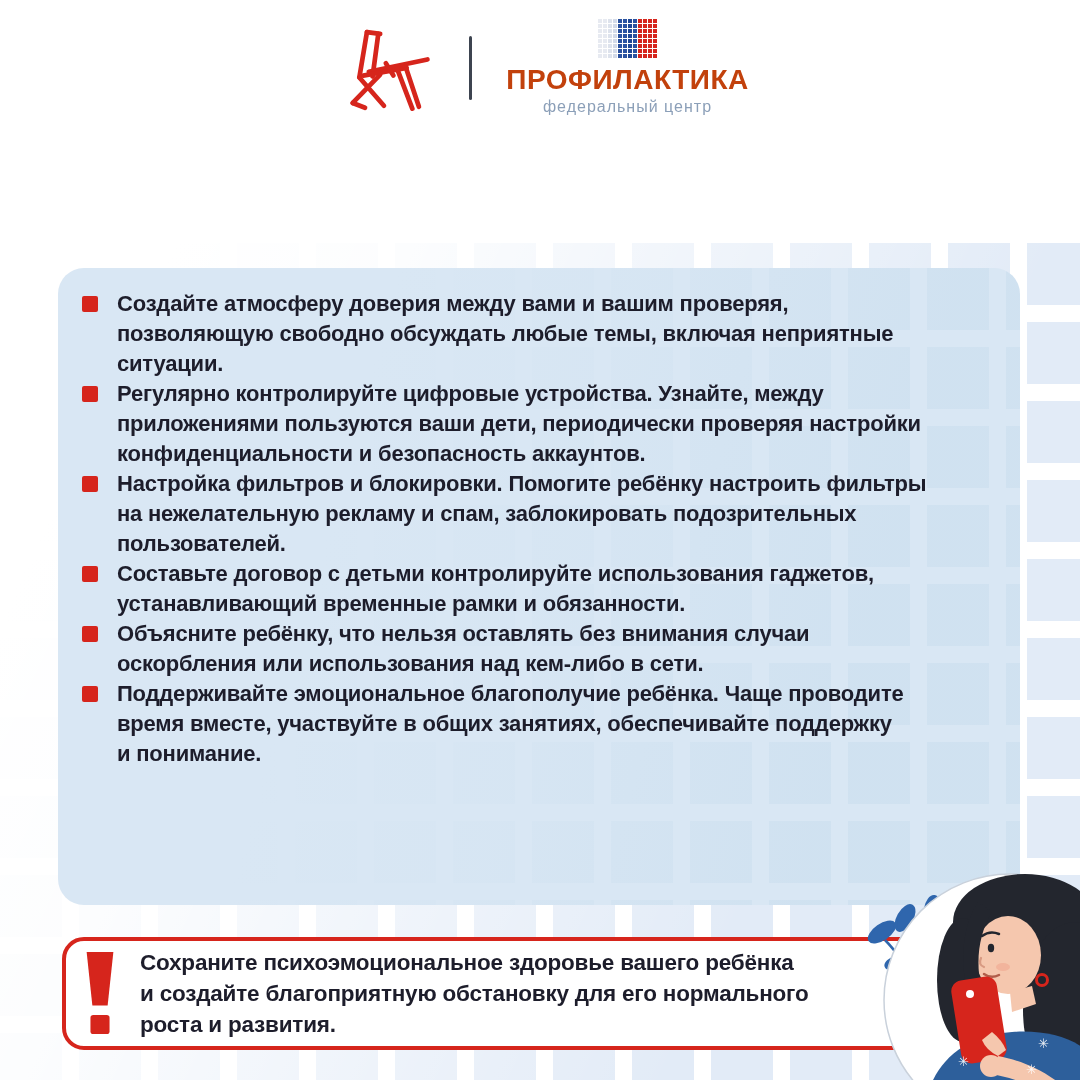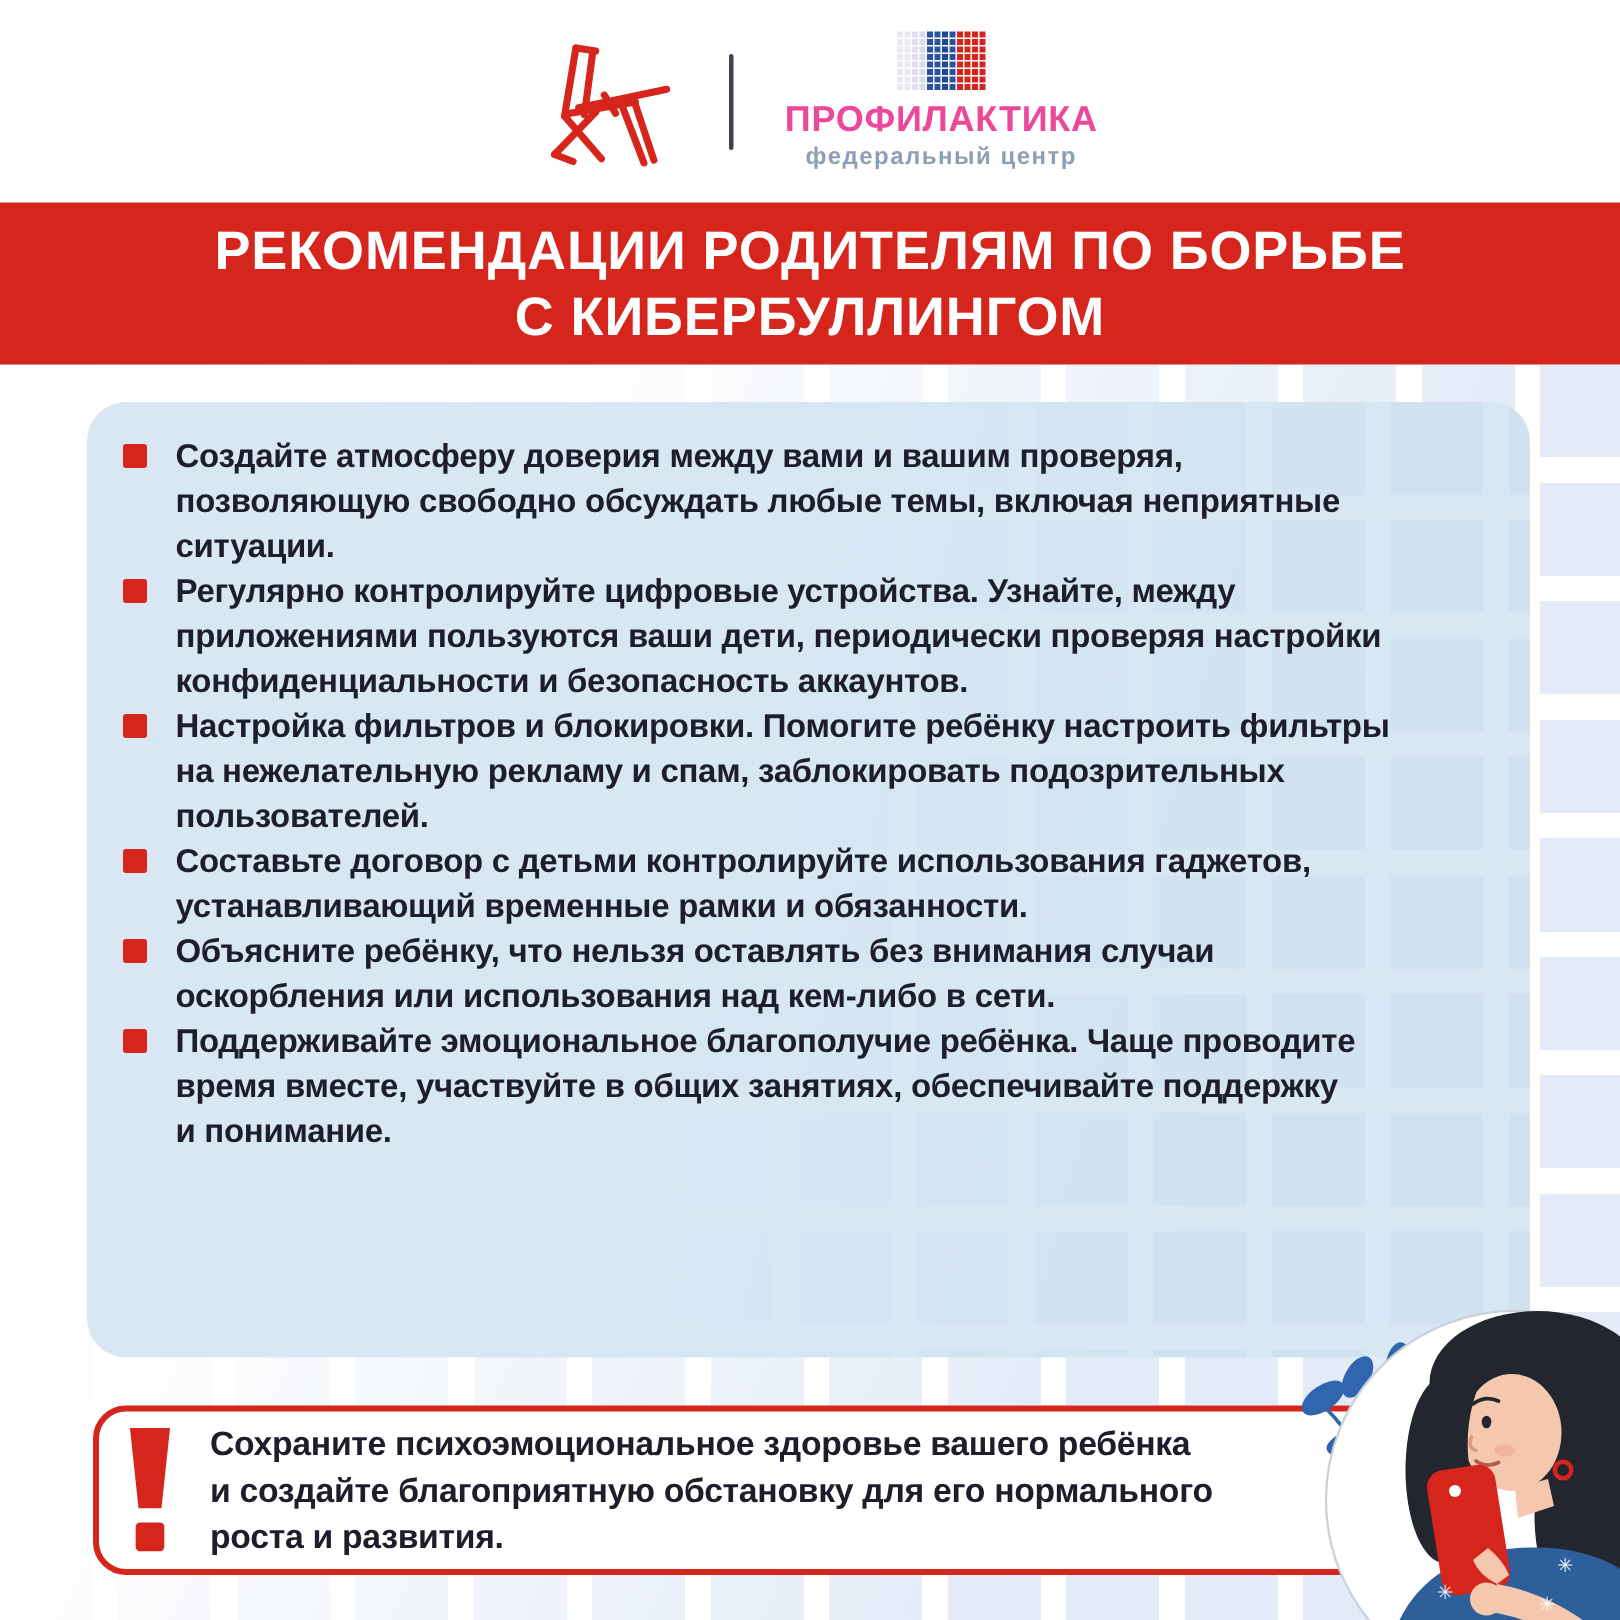--- a/index.html
+++ b/index.html
@@ -20,22 +20,22 @@
   
   .header {
     position:relative; height:135px; display:flex; align-items:center; justify-content:center;
     gap:34px; background:#ffffff;
   }
   .chair-logo { width:104px; height:86px; }
   .header-divider { width:3px; height:64px; background:#3d4450; border-radius:2px; }
   .brand-block { display:flex; flex-direction:column; align-items:center; }
   .logo-grid { display:grid; grid-template-columns:repeat(12, 4px); gap:1px; margin-bottom:7px; }
   .lg-sq { width:4px; height:4px; display:block; }
-  .brand-name { font-size:24px; font-weight:800; letter-spacing:.5px; color:#ec4899; line-height:1.05; }
-  .brand-sub { font-size:16px; font-weight:700; letter-spacing:1px; color:#8b9fb8; margin-top:3px; }
+  .brand-name { font-size:28px; font-weight:800; letter-spacing:.5px; color:#c2410c; line-height:1.05; }
+  .brand-sub { font-size:16px; font-weight:400; letter-spacing:1px; color:#8b9fb8; margin-top:3px; }
 
   
   .banner {
     position:relative; height:108px; background:#d6251c; color:#ffffff;
     display:flex; flex-direction:column; align-items:center; justify-content:center;
   }
   .banner-title { font-size:36px; line-height:44px; font-weight:800; letter-spacing:.6px; text-align:center; }
 
   
   .panel {
@@ -195,26 +195,20 @@
           <span class="lg-sq" style="background: rgb(214, 37, 28);"></span>
           <span class="lg-sq" style="background: rgb(214, 37, 28);"></span>
           <span class="lg-sq" style="background: rgb(214, 37, 28);"></span>
           <span class="lg-sq" style="background: rgb(214, 37, 28);"></span>
         </div>
       <div class="brand-name">ПРОФИЛАКТИКА</div>
       <div class="brand-sub">федеральный центр</div>
     </div>
   </div>
 
-  <div class="banner">
-    <div class="banner-title">
-      <span style="display:block">РЕКОМЕНДАЦИИ РОДИТЕЛЯМ ПО БОРЬБЕ</span>
-      <span style="display:block">С КИБЕРБУЛЛИНГОМ</span>
-    </div>
-  </div>
 
   <div class="panel">
       <div class="rec-item">
         <span class="bullet"></span>
         <span class="rec-text">Создайте атмосферу доверия между вами и вашим проверяя,
 позволяющую свободно обсуждать любые темы, включая неприятные
 ситуации.</span>
       </div>
       <div class="rec-item">
         <span class="bullet"></span>

